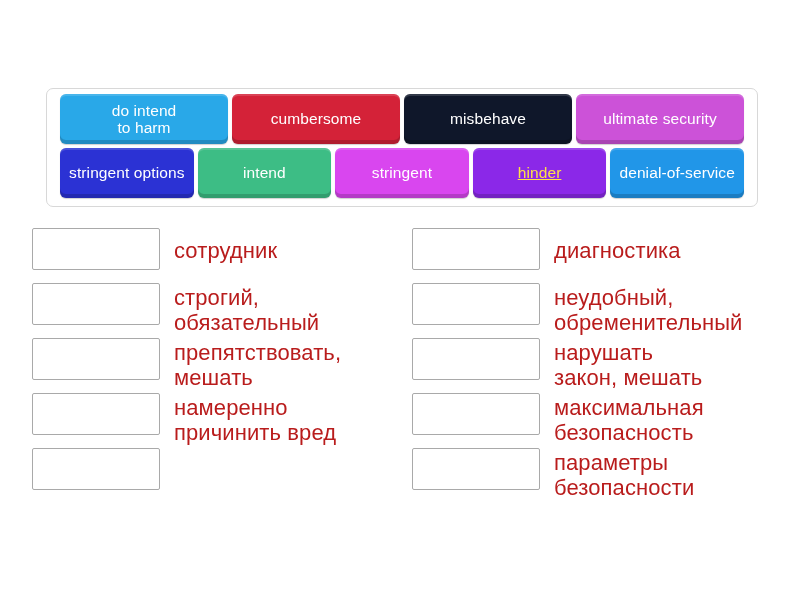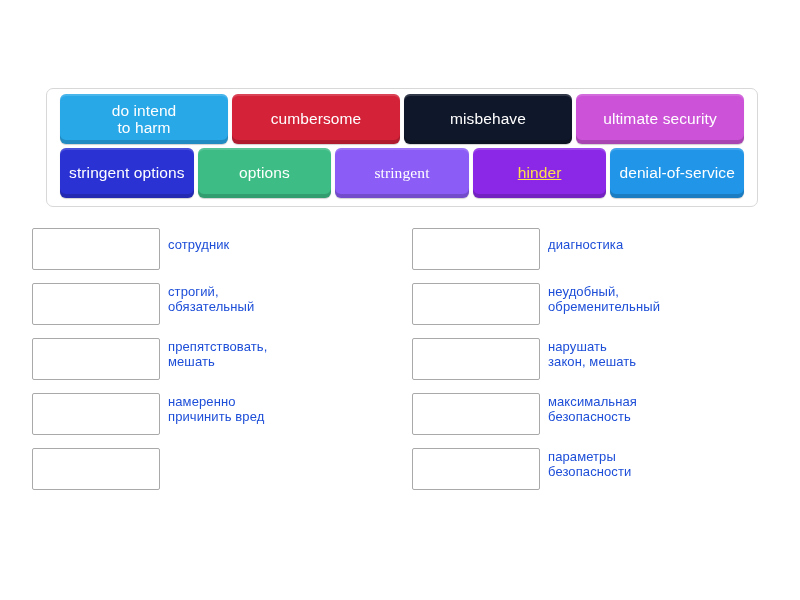--- a/index.html
+++ b/index.html
@@ -85,24 +85,24 @@
     width: 128px;
     height: 42px;
     box-sizing: border-box;
     border: 1px solid #a9a9a9;
     border-radius: 2px;
     background: #ffffff;
     flex: 0 0 auto;
     cursor: pointer;
   }
   .answer-label {
-    margin-left: 8px;
-    font-size: 13px;
+    margin-left: 14px;
+    font-size: 22px;
     line-height: 1.14;
-    color: #1d4ed8;
+    color: #b91c1c;
     white-space: pre-line;
     padding-top: 2px;
     letter-spacing: 0.1px;
   }
   .answer-row.single .answer-label { padding-top: 10px; }
 </style>
 </head>
 <body style="background: rgb(255, 255, 255);">
 
 <div id="tile-bank" style="border-color: rgb(216, 216, 216);">
@@ -119,23 +119,23 @@
       </div>
     <div class="tile" style="background: rgb(204, 82, 216); color: rgb(255, 255, 255);">
         <span>ultimate security</span>
       </div>
   </div>
   <div class="tile-row">
     <div class="tile" style="background: rgb(43, 50, 212); color: rgb(255, 255, 255);">
         <span>stringent options</span>
       </div>
     <div class="tile" style="background: rgb(61, 189, 133); color: rgb(255, 255, 255);">
-        <span>options</span>
+        <span>intend</span>
       </div>
-    <div class="tile" style="background: #8b5cf6; color: rgb(255, 255, 255); font-family: Liberation Serif, serif;">
+    <div class="tile" style="background: #d946ef; color: rgb(255, 255, 255);">
         <span>stringent</span>
       </div>
     <div class="tile" style="background: rgb(139, 40, 232); color: #fde047; text-decoration: underline;">
         <span>hinder</span>
       </div>
     <div class="tile" style="background: rgb(33, 150, 232); color: rgb(255, 255, 255);">
         <span>denial-of-service</span>
       </div>
   </div>
 </div>

